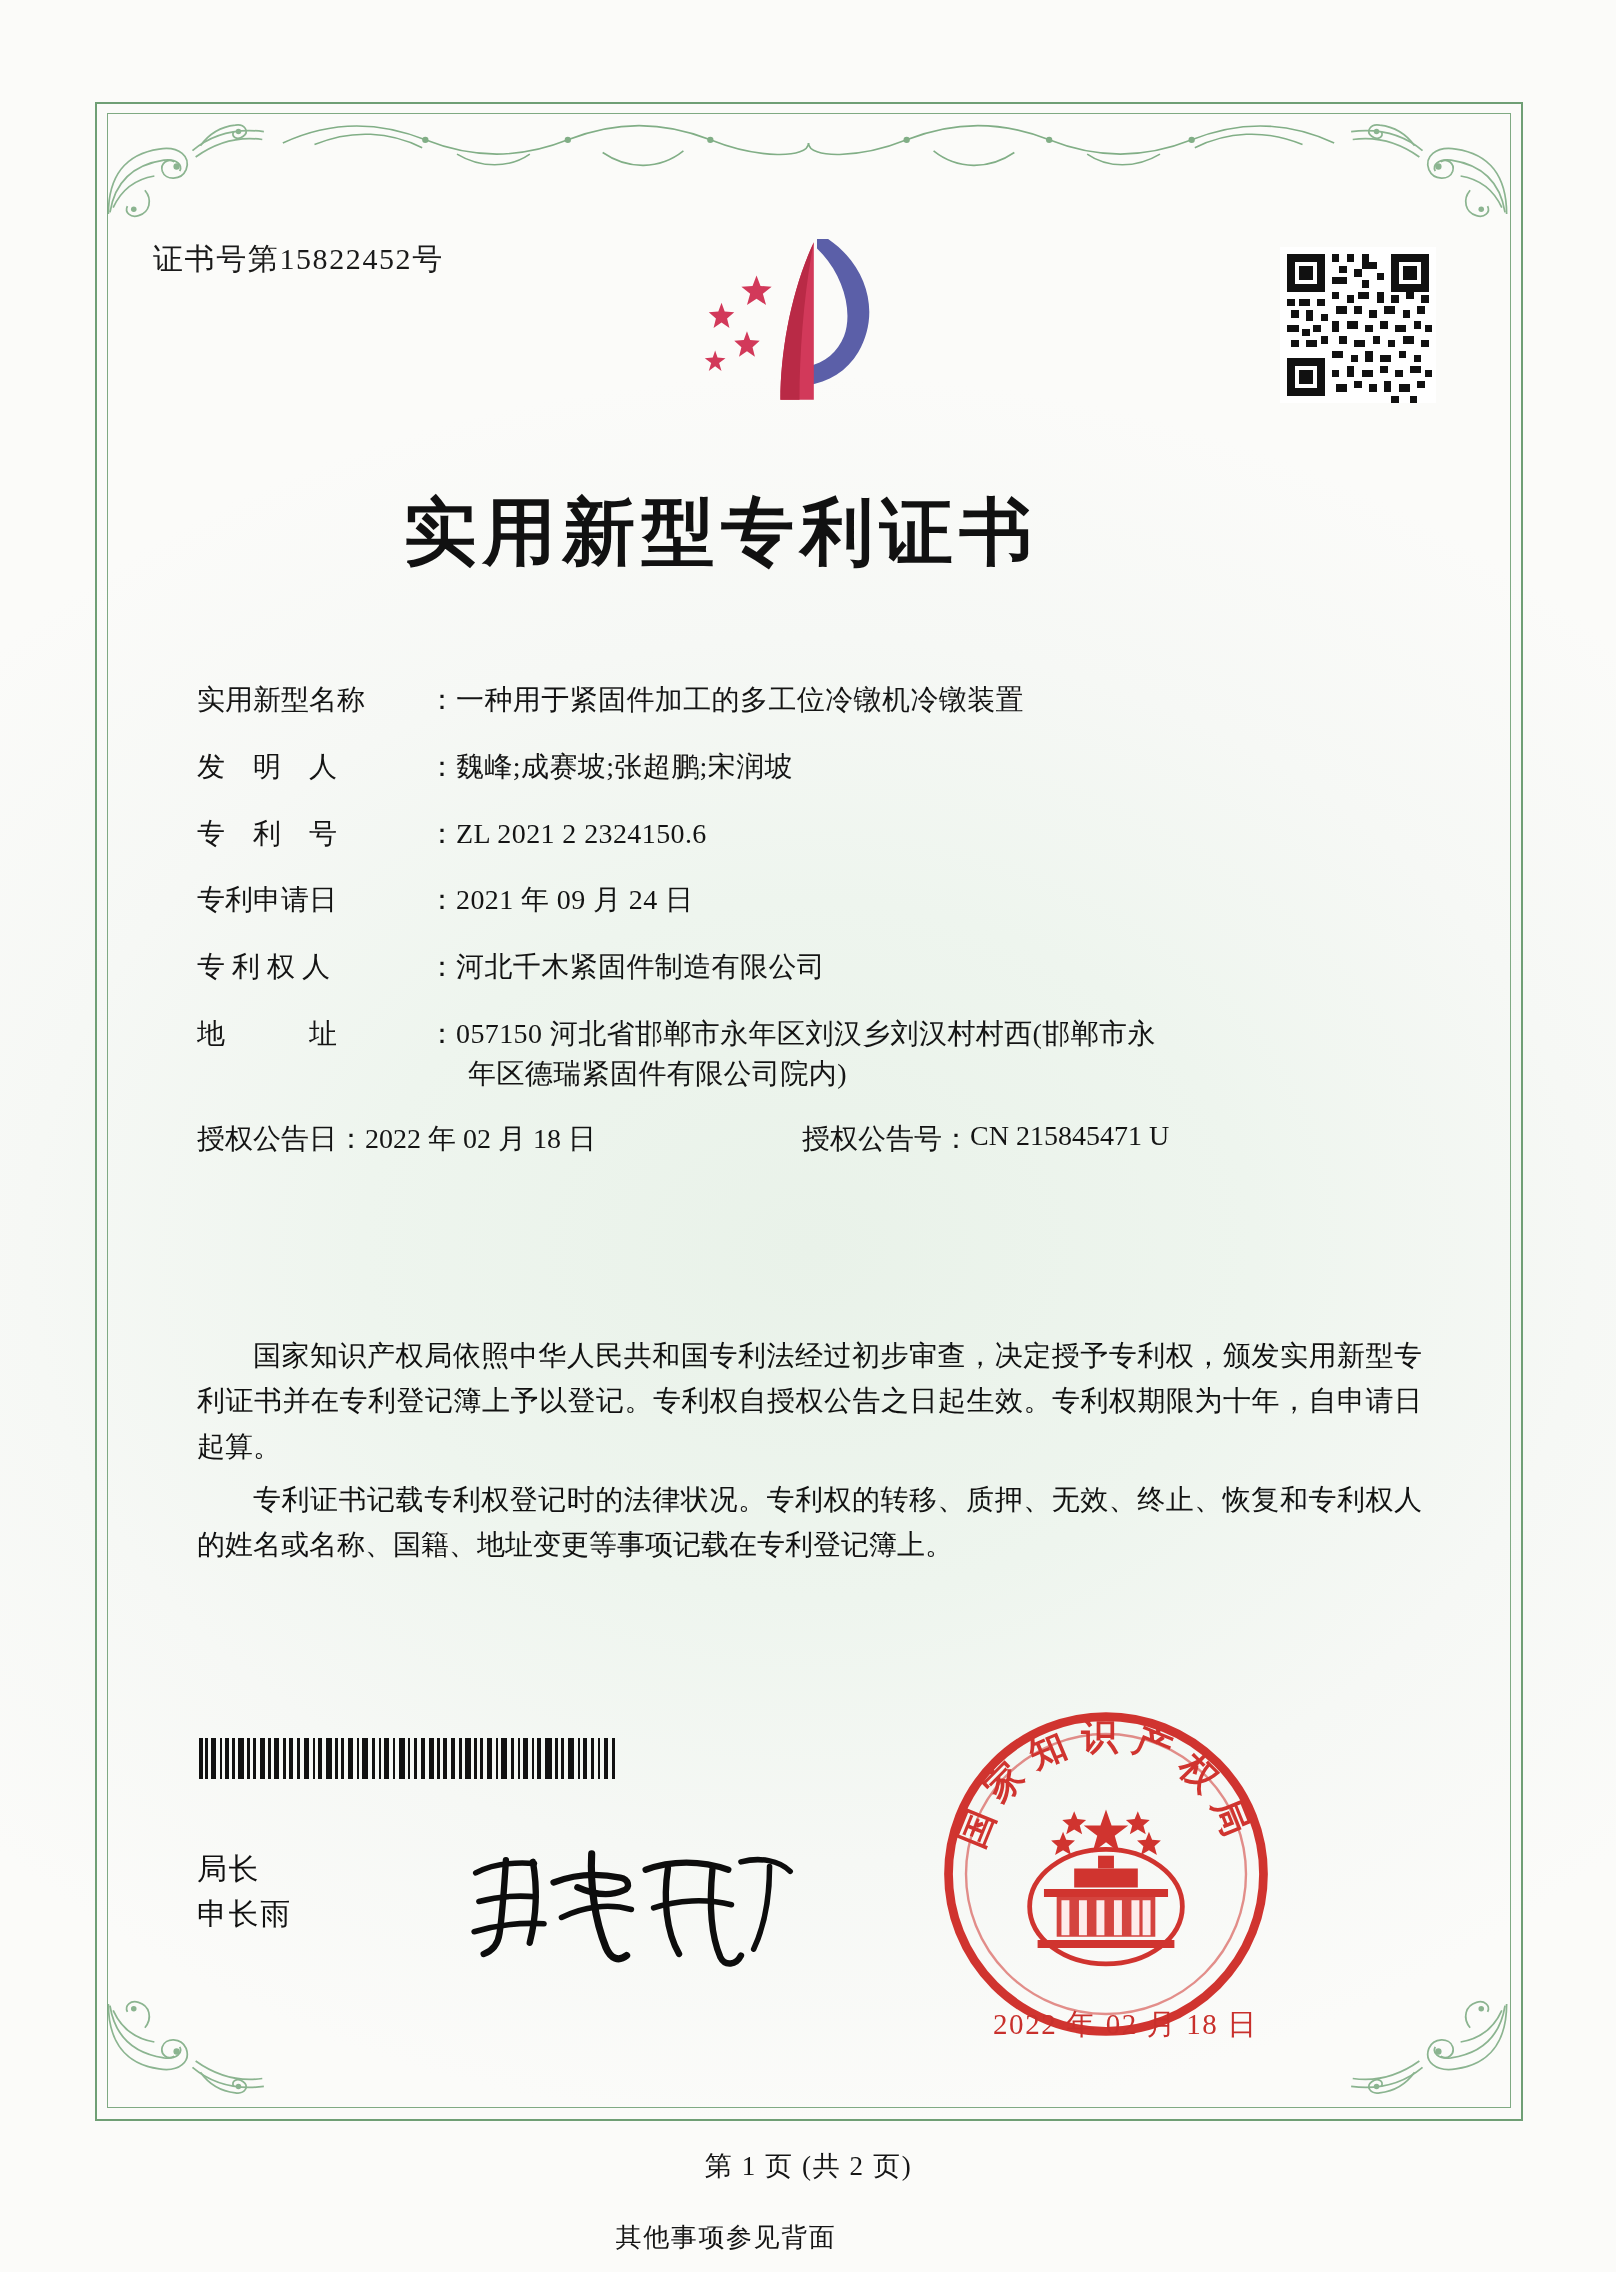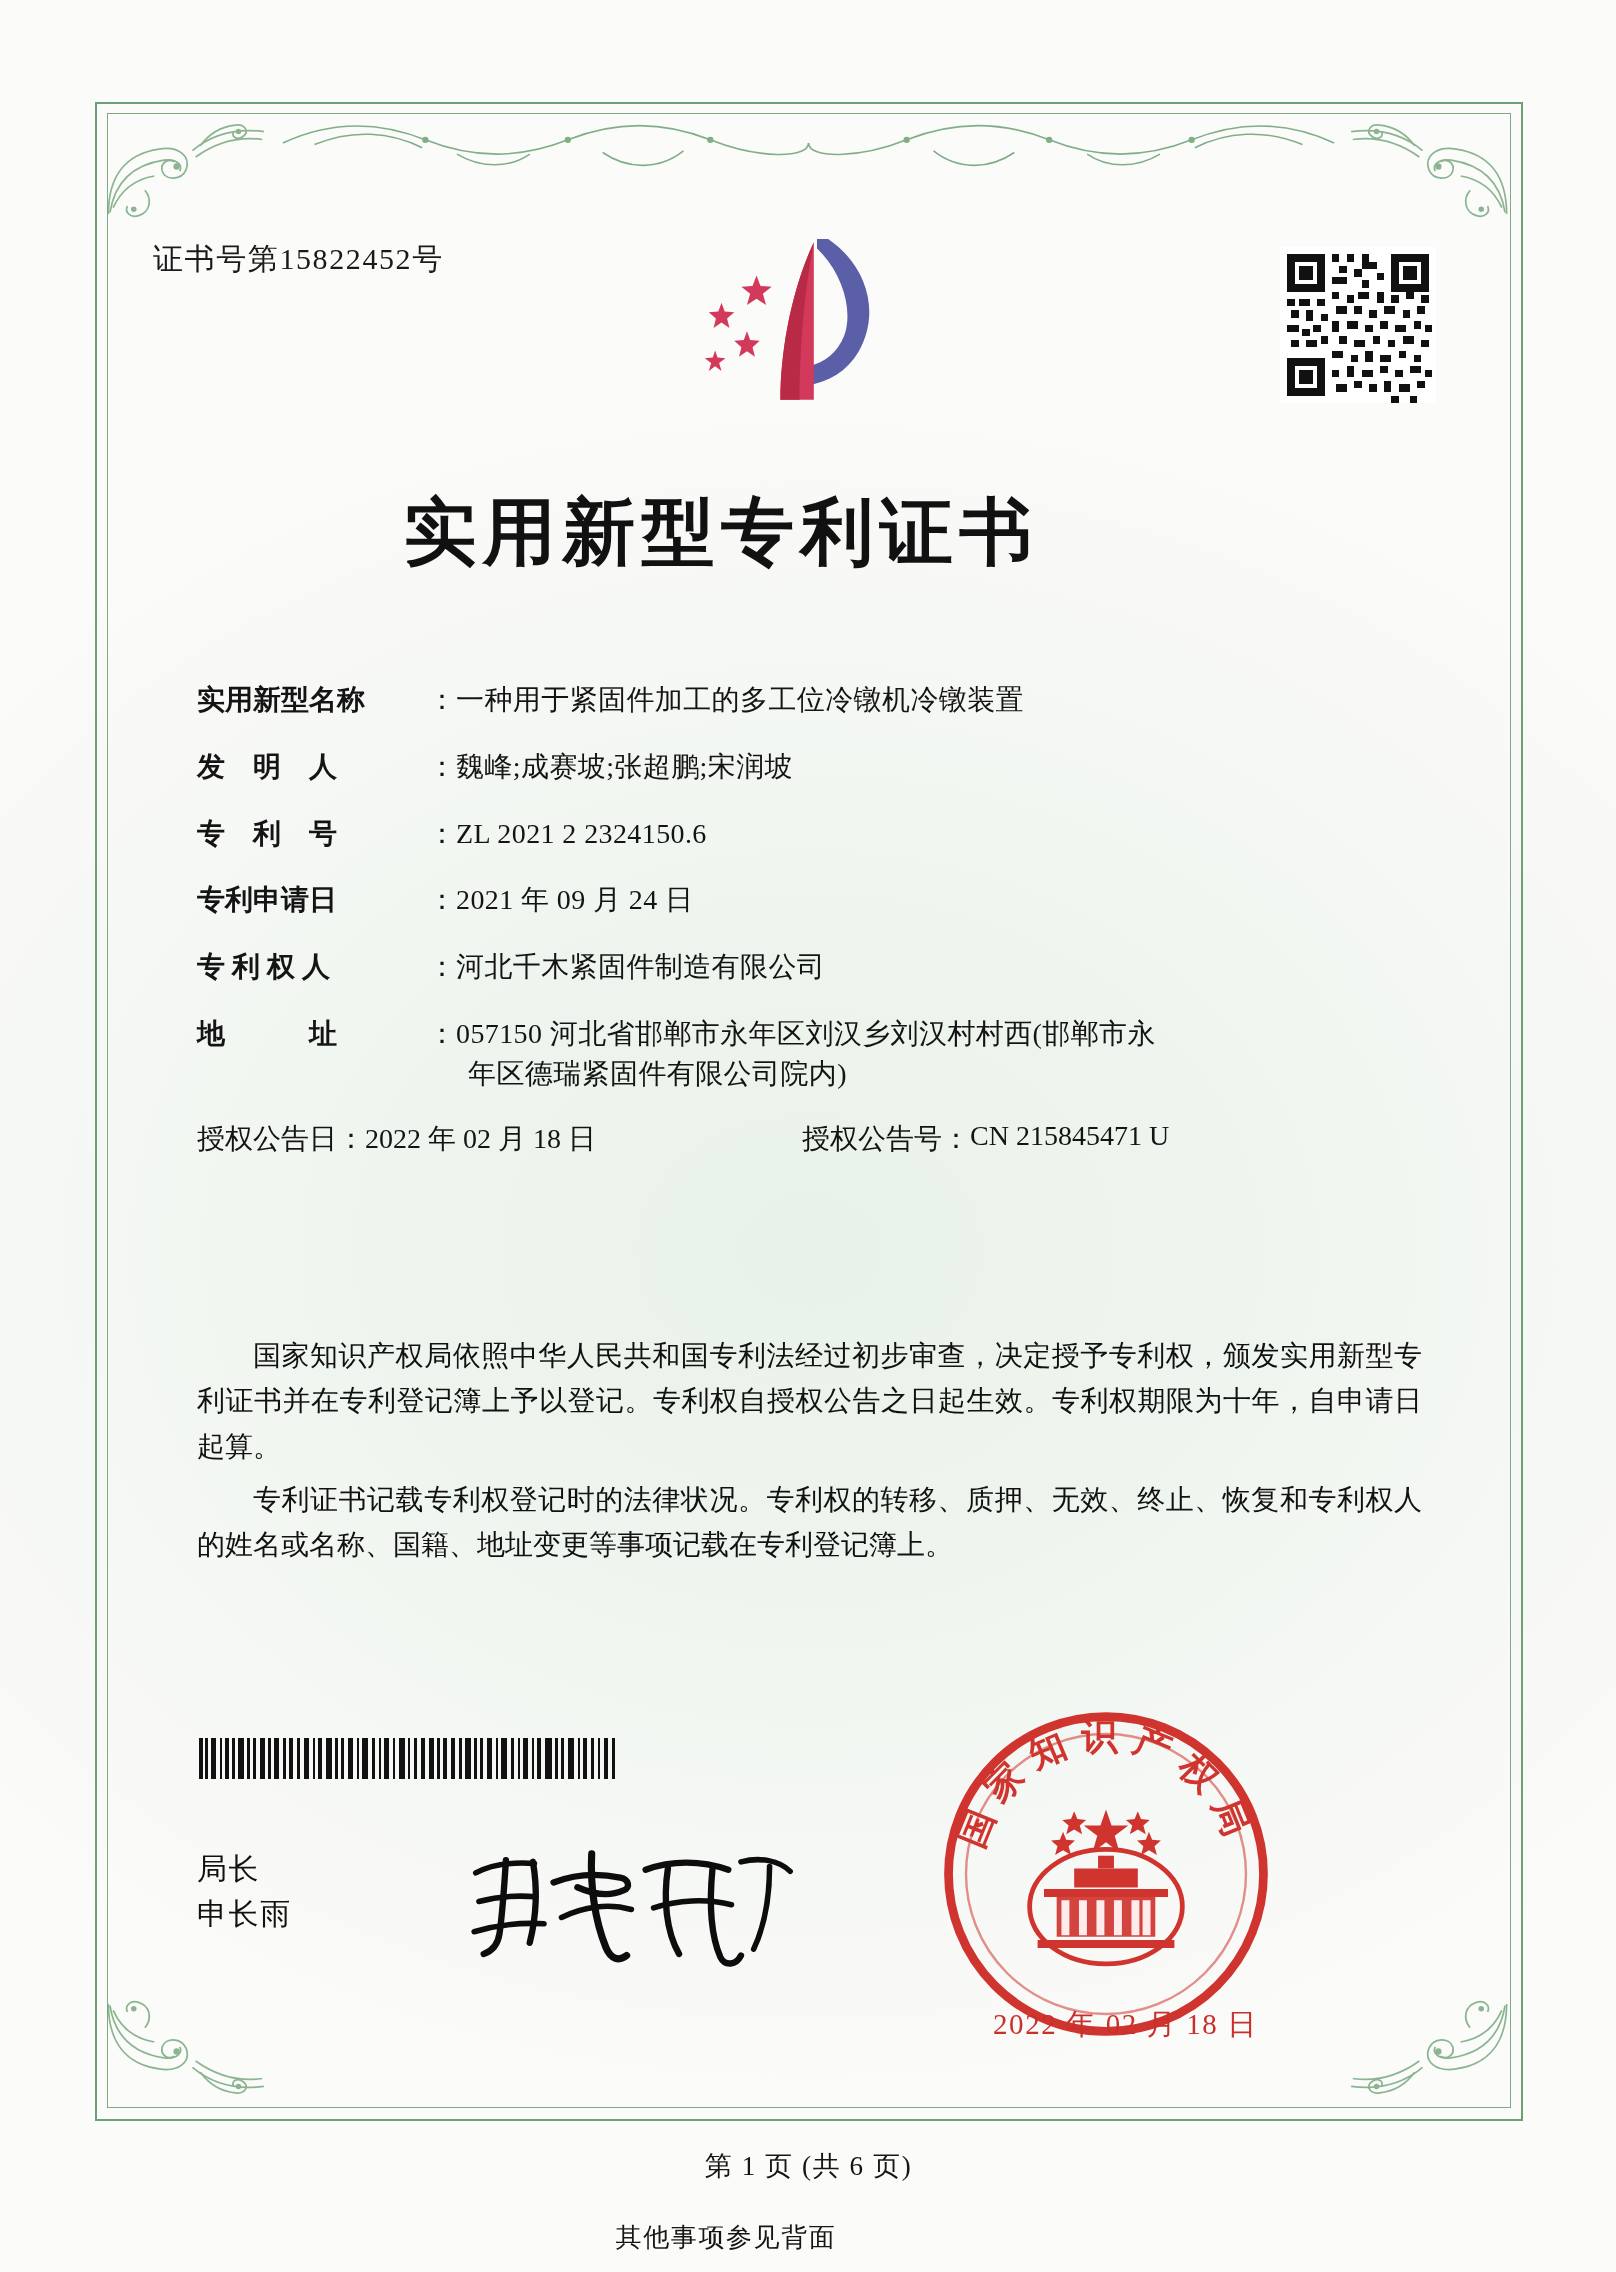--- a/index.html
+++ b/index.html
@@ -108,21 +108,20 @@
     margin-bottom: 27px;
     font-size: 28px;
     color: #141414;
     line-height: 1.42;
   }
   .field-label {
     width: 231px;
     flex: 0 0 231px;
     white-space: pre;
     letter-spacing: 0px;
-    font-weight: bold;
   }
   .field-colon {
     flex: 0 0 17.5px;
   }
   .field-value {
     flex: 1;
     letter-spacing: 0.4px;
   }
   .field-value .wrap2 {
     display: block;
@@ -575,17 +574,17 @@
           <path d="M54 2 l4 10 11 1 -8 7 3 11 -10 -6 -10 6 3 -11 -8 -7 11 -1 z"></path>
           <path d="M-40 -24 l4 10 11 1 -8 7 3 11 -10 -6 -10 6 3 -11 -8 -7 11 -1 z"></path>
           <path d="M-54 2 l4 10 11 1 -8 7 3 11 -10 -6 -10 6 3 -11 -8 -7 11 -1 z"></path>
         </g>
       </g>
     </svg>
   </div>
 
   <div class="seal-date">2022 年 02 月 18 日</div>
 
-  <div class="page-num">第 1 页 (共 6 页)</div>
+  <div class="page-num">第 1 页 (共 2 页)</div>
   <div class="footnote">其他事项参见背面</div>
 
 </div>
 
 
 </body></html>

